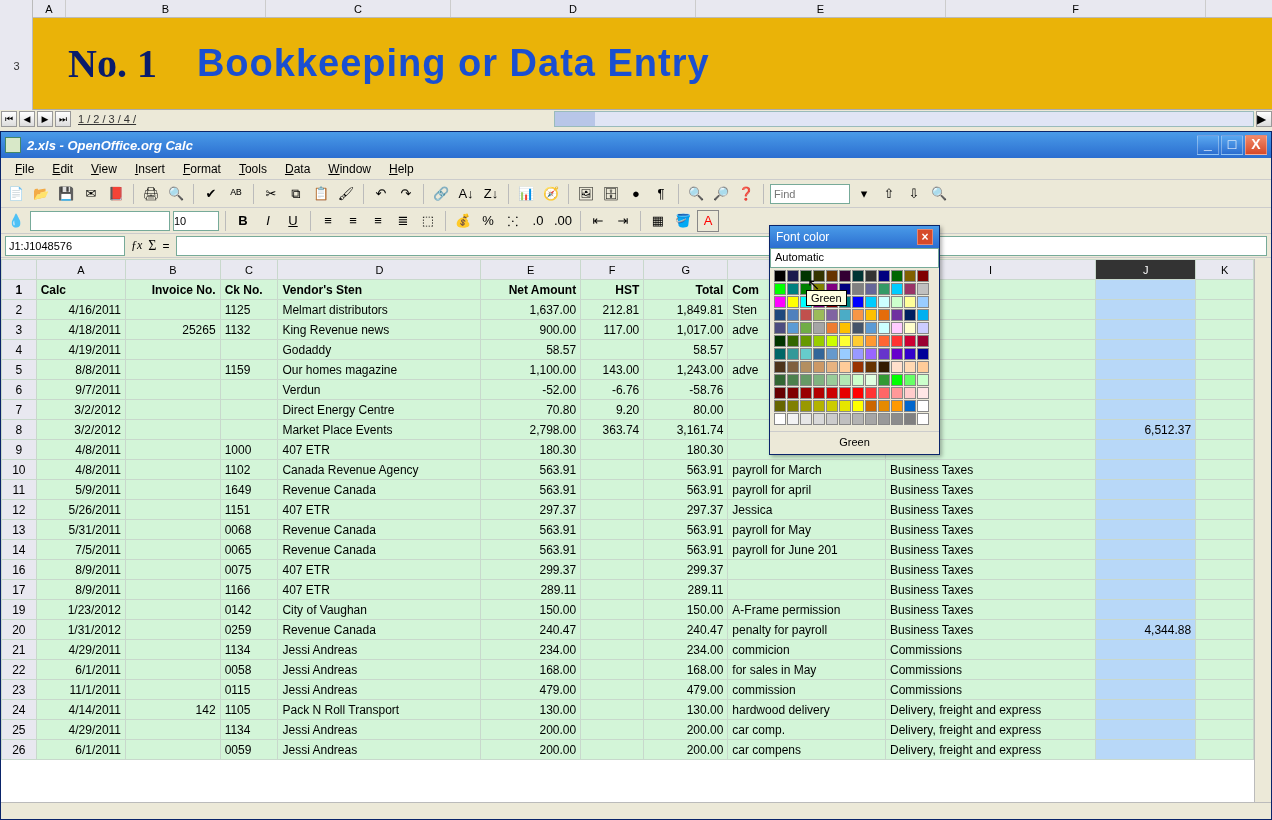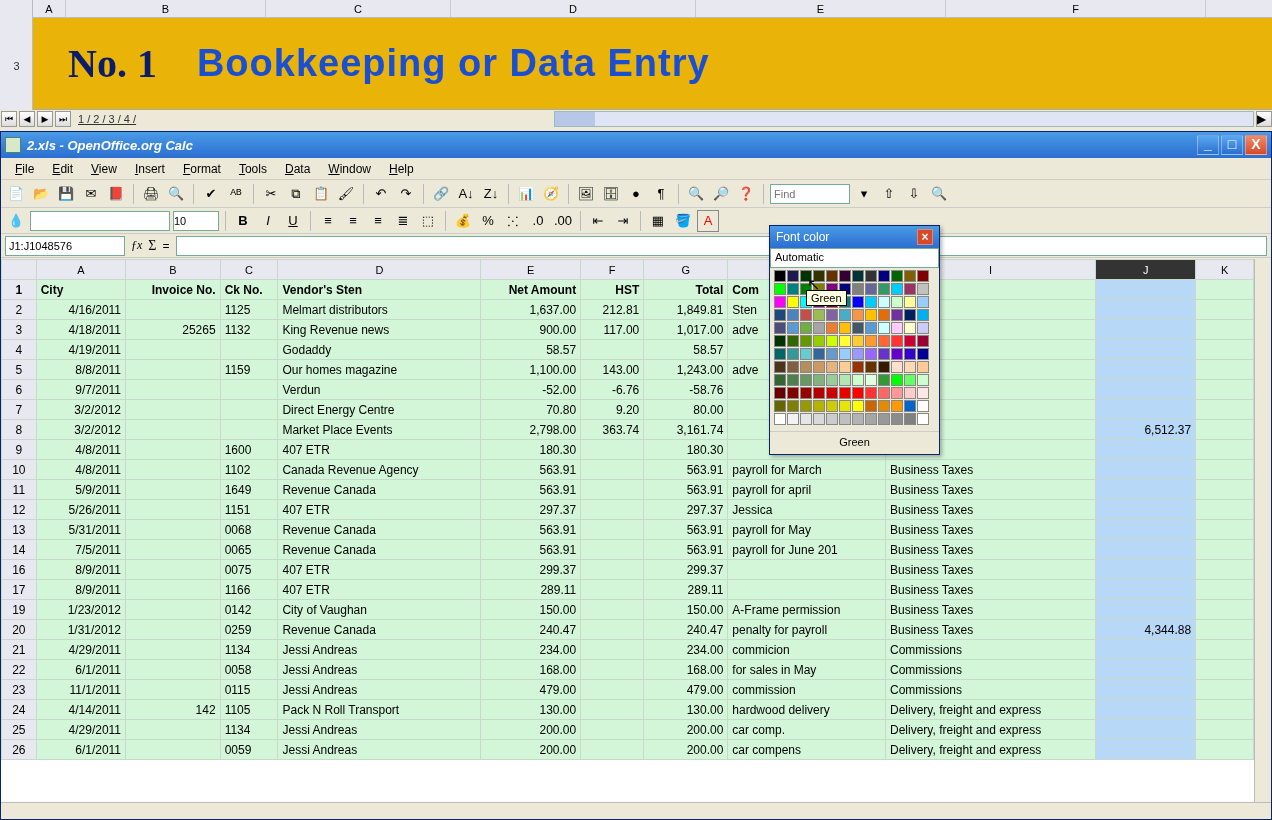--- a/index.html
+++ b/index.html
@@ -248,21 +248,21 @@
             <th>G</th>
             <th>H</th>
             <th>I</th>
             <th class="colJsel">J</th>
             <th>K</th>
           </tr>
         </thead>
         <tbody>
           <tr class="hdrrow">
             <td class="rowhdr">1</td>
-            <td class="">City</td>
+            <td class="">Calc</td>
             <td class="num">Invoice No.</td>
             <td class="">Ck No.</td>
             <td class="">Vendor's Sten</td>
             <td class="num">Net Amount</td>
             <td class="num">HST</td>
             <td class="num">Total</td>
             <td class="">Com</td>
             <td class="">e Type</td>
             <td class="num colJ"></td>
             <td class=""></td>
@@ -362,21 +362,21 @@
             <td class="num">3,161.74</td>
             <td class=""></td>
             <td class="">ng</td>
             <td class="num colJ">6,512.37</td>
             <td class=""></td>
           </tr>
           <tr>
             <td class="rowhdr">9</td>
             <td class="num">4/8/2011</td>
             <td class="num"></td>
-            <td class="">1600</td>
+            <td class="">1000</td>
             <td class="">407 ETR</td>
             <td class="num">180.30</td>
             <td class="num"></td>
             <td class="num">180.30</td>
             <td class=""></td>
             <td class="">s Taxes</td>
             <td class="num colJ"></td>
             <td class=""></td>
           </tr>
           <tr>

